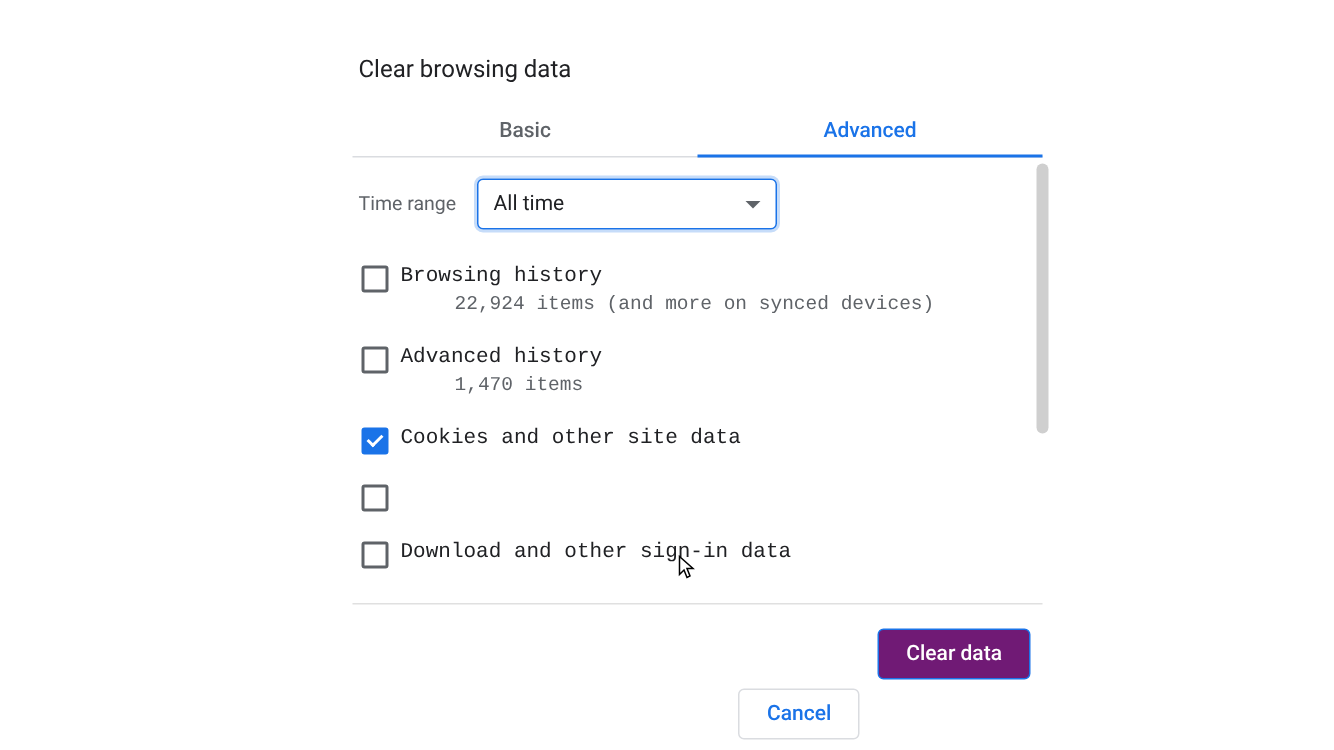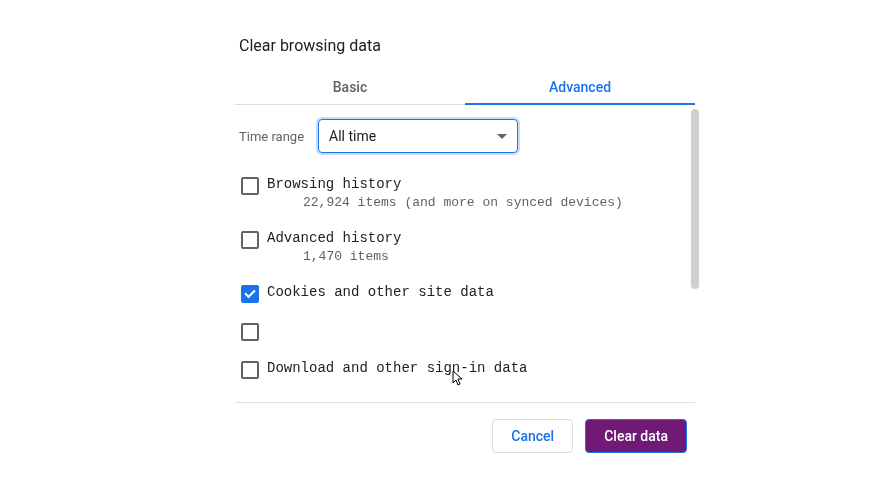--- a/index.html
+++ b/index.html
@@ -153,20 +153,21 @@
     font-size: 14px;
     font-weight: 500;
     display: flex;
     align-items: center;
     cursor: pointer;
   }
   .btn-secondary {
     background: #fff;
     color: #1a73e8;
     border: 1px solid #dadce0;
+    margin-top: 40px;
   }
   .btn-primary {
     background: #701a75;
     color: #fff;
     border: 1px solid #1a73e8;
   }
   .cursor {
     position: absolute;
     left: 448px;
     top: 370px;

